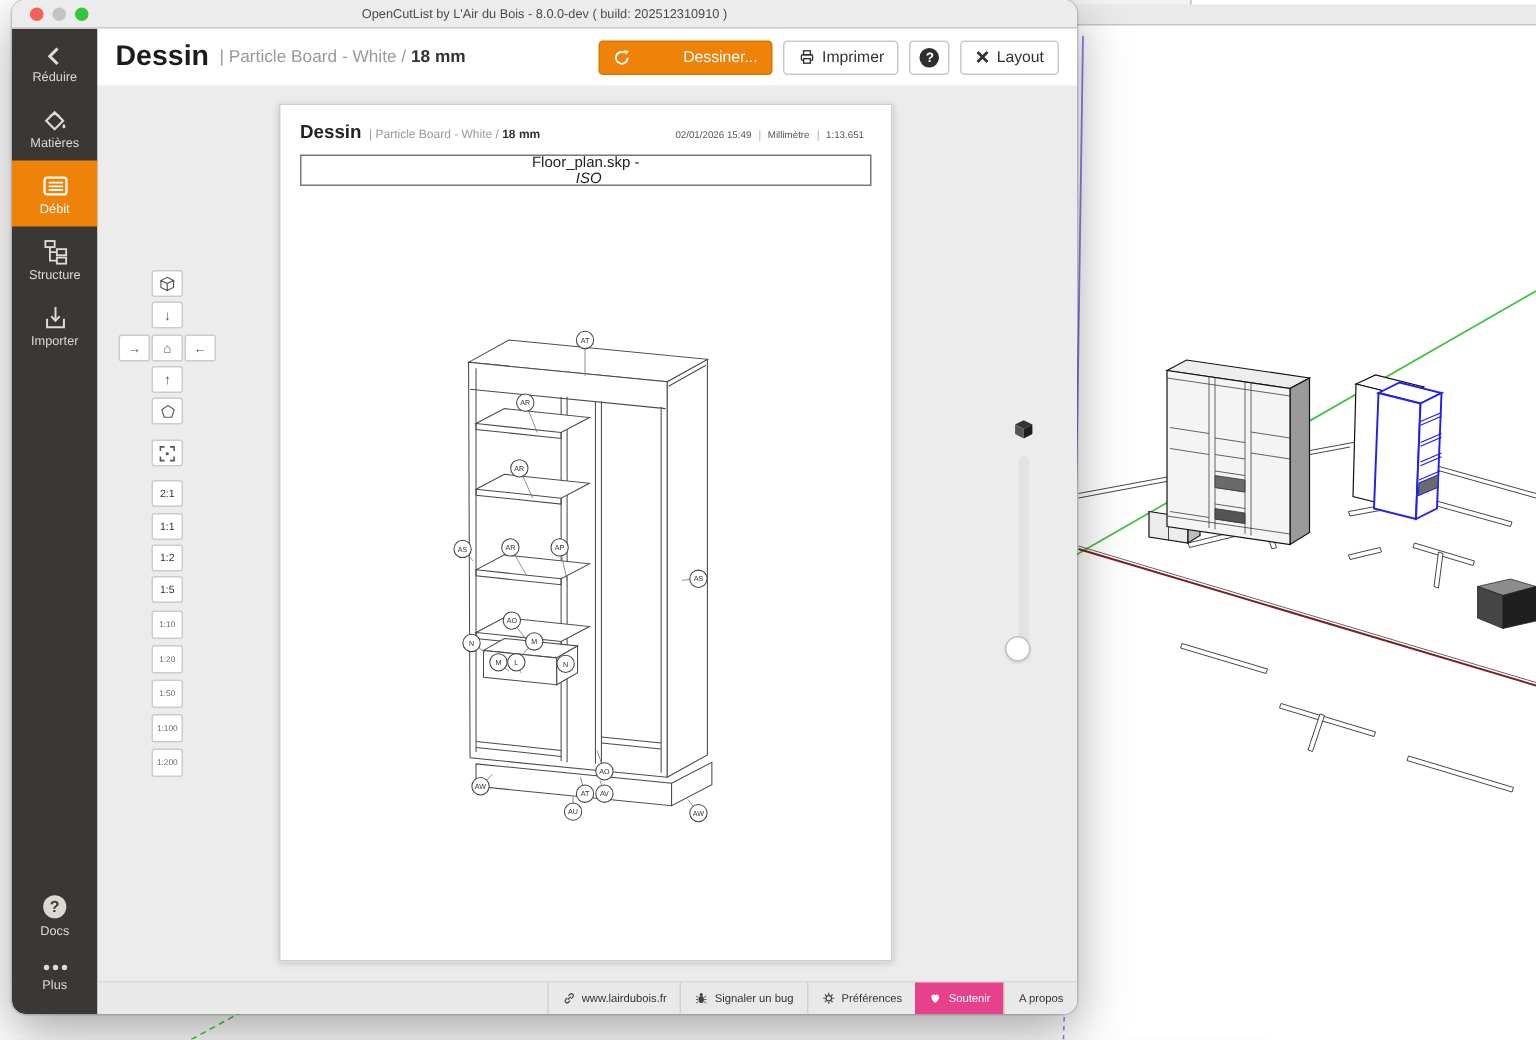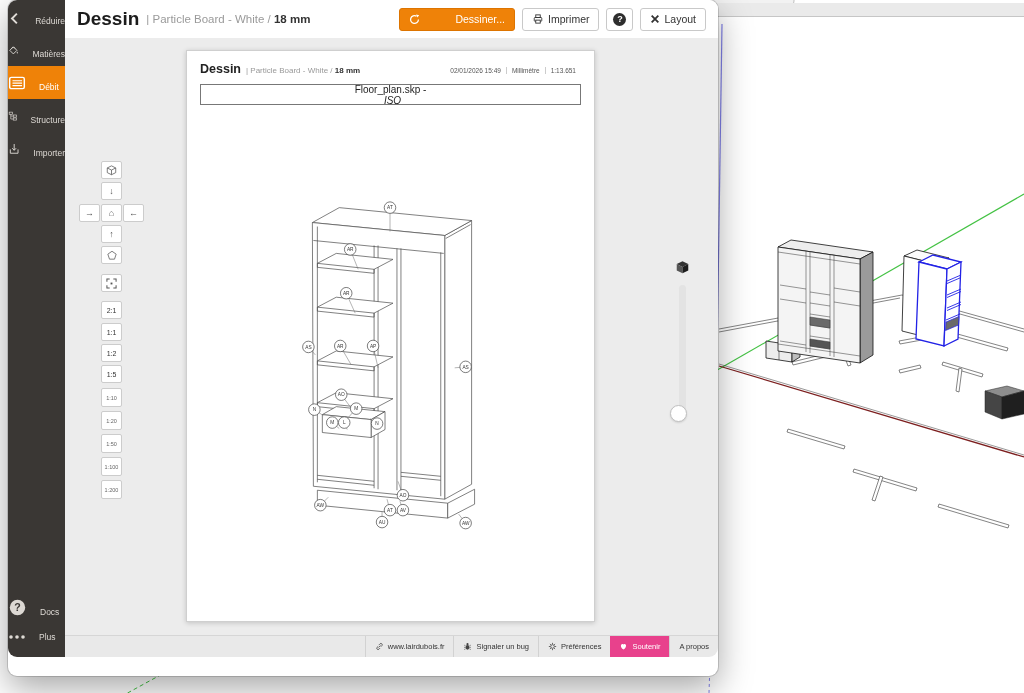--- a/index.html
+++ b/index.html
@@ -19,21 +19,21 @@
   #titlebar .title { font-size:8.5px; color:#4a4a4a; }
   .lights { position:absolute; left:12px; top:5px; display:flex; gap:6px; }
   .light { width:9px; height:9px; border-radius:50%; }
   .light.red{ background:#f45f58; } .light.yellow{ background:#c3c3c3; } .light.green{ background:#2fc840; }
 
   #dlg-body { display:flex; height:657px; }
 
   
   #sidebar { width:57px; background:#3a3734; display:flex; flex-direction:column;
     border-bottom-left-radius:9px; color:#dedad5; flex:none; }
-  .sb-item { display:flex; flex-direction:row; align-items:flex-end; gap:13px;
+  .sb-item { display:flex; flex-direction:column; align-items:center; gap:1px;
     padding:8px 0 7px; font-size:8.5px; cursor:pointer; }
   .sb-item svg { display:block; }
   .sb-item.active { background:#ef8208; color:#fff; }
   .sb-item.first { margin-top:3px; }
   .sb-spacer { flex:1; }
   .sb-item.last { margin-bottom:8px; }
 
   
   #main { flex:1; display:flex; flex-direction:column; min-width:0; }
 
@@ -171,20 +171,28 @@
 
   <g stroke="#222" stroke-width=".5">
     <path d="M985,391 L1007,386 L1024,391 L1002,397 Z" fill="#8d8d8d"></path>
     <path d="M985,391 L1002,397 L1002,419 L985,412 Z" fill="#454545"></path>
     <path d="M1002,397 L1024,391 L1024,414 L1002,419 Z" fill="#1f1f1f"></path>
   </g>
 </svg>
 
 <div id="dialog">
 
+  <div id="titlebar">
+    <div class="lights">
+      <div class="light red"></div>
+      <div class="light yellow"></div>
+      <div class="light green"></div>
+    </div>
+    <div class="title">OpenCutList by L'Air du Bois - 8.0.0-dev ( build: 202512310910 )</div>
+  </div>
 
   <div id="dlg-body">
 
     <nav id="sidebar">
       <div class="sb-item first">
         <svg width="15" height="15" viewBox="0 0 16 16">
             <polyline points="10,2.5 4.5,8 10,13.5" fill="none" stroke="currentColor" stroke-width="2.2"></polyline>
           </svg>
         <span>Réduire</span>
       </div>

